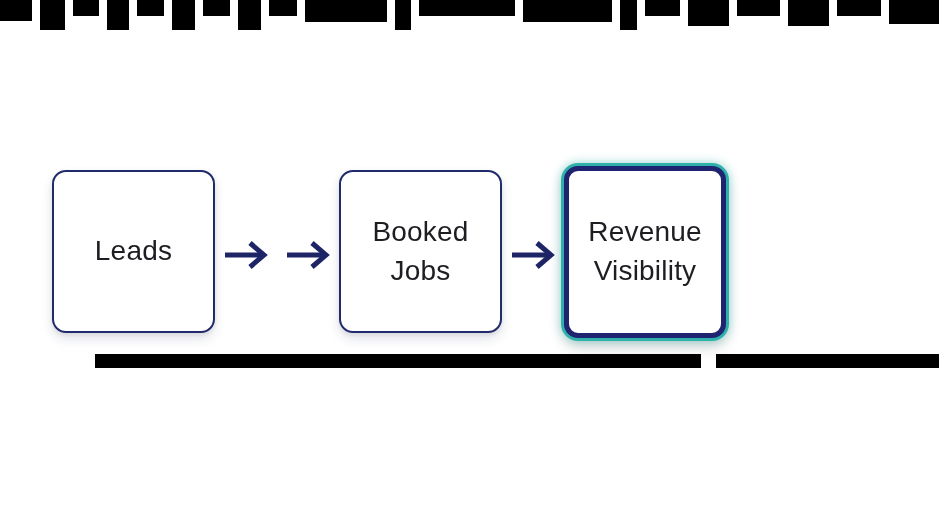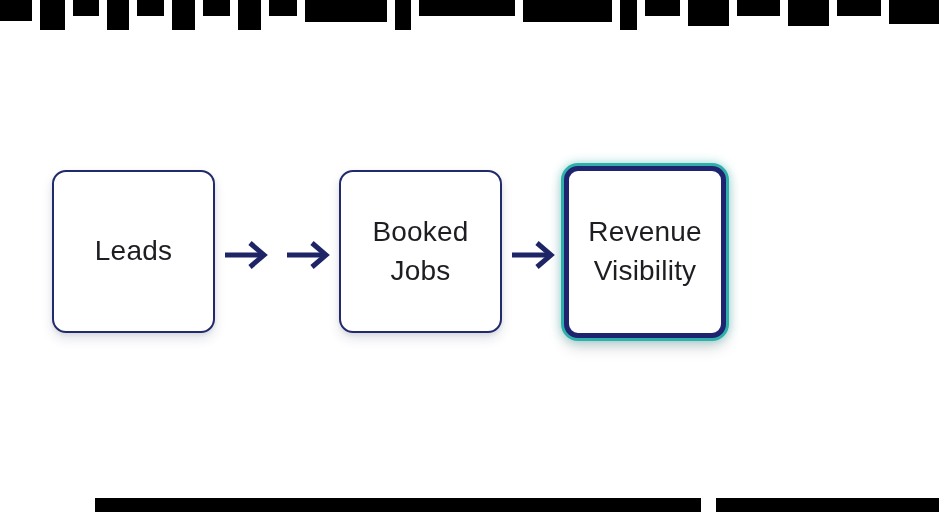--- a/index.html
+++ b/index.html
@@ -14,21 +14,21 @@
   * { margin: 0; padding: 0; box-sizing: border-box; }
   html, body { width: 939px; height: 512px; }
   body {
     font-family: "Liberation Sans", "DejaVu Sans", sans-serif;
     background: var(--background);
     overflow: hidden;
   }
   .stage {
     position: relative;
     width: 939px;
-    height: 512px;
+    height: 368px;
     background: var(--background);
   }
   
   .decor-bar { position: absolute; left: 0; width: 939px; pointer-events: none; }
   .decor-bar.top { top: 0; height: 32px; }
   .decor-bar.bottom { bottom: 0; height: 16px; }
   .decor-bar .seg {
     position: absolute;
     background: var(--bar);
   }

